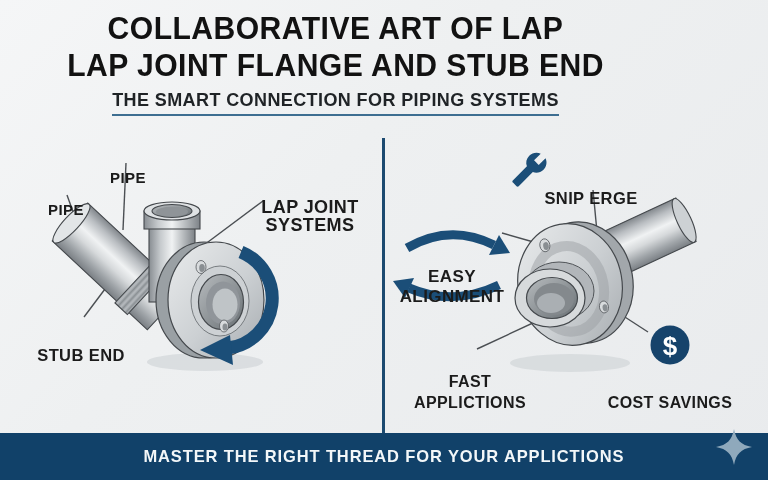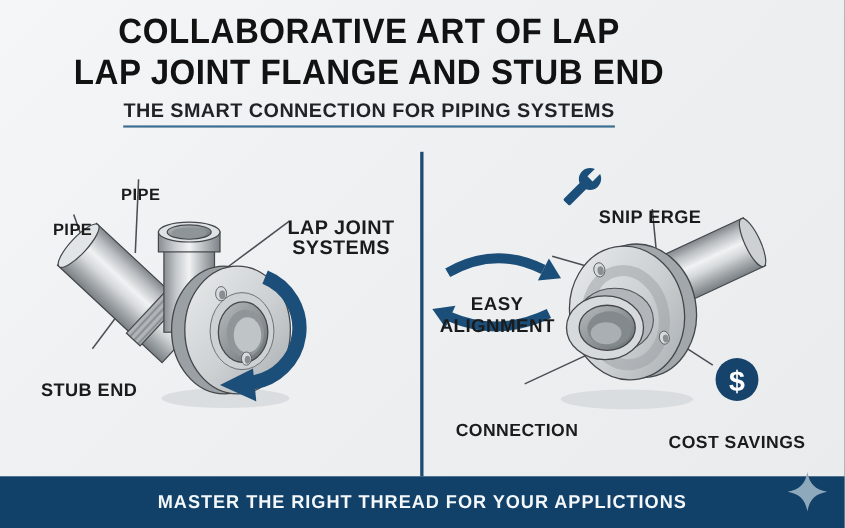--- a/index.html
+++ b/index.html
@@ -212,21 +212,22 @@
     <div>SYSTEMS</div>
   </div>
   <div class="lbl" style="left:591px; top:172px; font-size:16.5px;">SNIP ERGE</div>
 
   <div class="lbl" style="left:81px; top:329px; font-size:16.5px;">STUB END</div>
   <div class="lbl" style="left:452px; top:261px; font-size:17px; line-height:20px;">
     <div>EASY</div>
     <div>ALIGNMENT</div>
   </div>
   <div class="lbl" style="left:470px; top:366px; font-size:16px; line-height:21px;">
-    <div>CONNECTION</div>
+    <div>FAST</div>
+    <div>APPLICTIONS</div>
   </div>
   <div class="lbl" style="left:670px; top:377px; font-size:16px;">COST SAVINGS</div>
 
   <div class="divider"></div>
 
   <div class="banner">
     <div class="banner-text">MASTER THE RIGHT THREAD FOR YOUR APPLICTIONS</div>
     <svg class="sparkle" width="40" height="40" viewBox="0 0 40 40">
       <path d="M20,2 C22,13 27,18 38,20 C27,22 22,27 20,38 C18,27 13,22 2,20 C13,18 18,13 20,2 Z" fill="#8fa9bc"></path>
     </svg>

